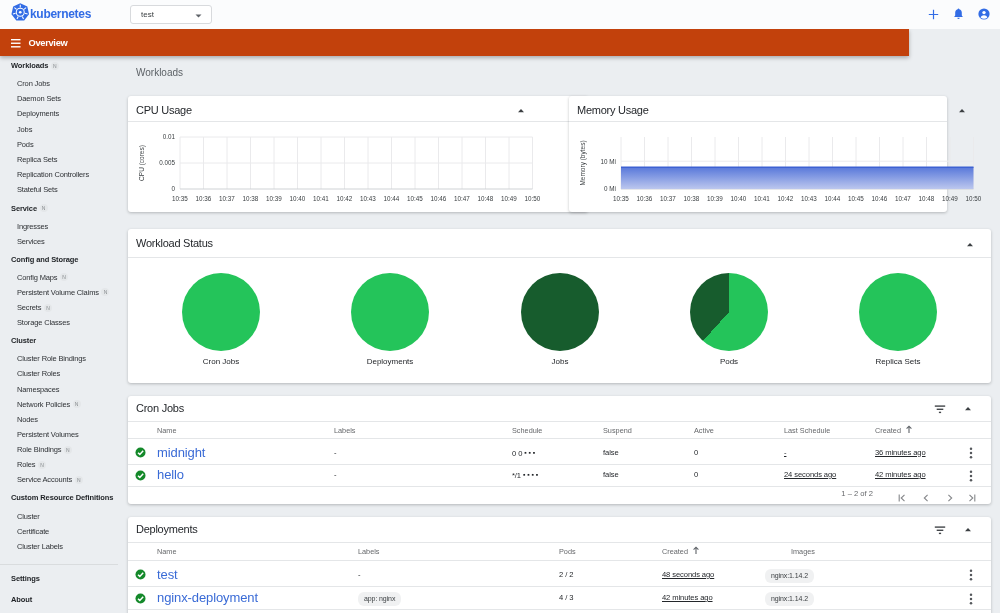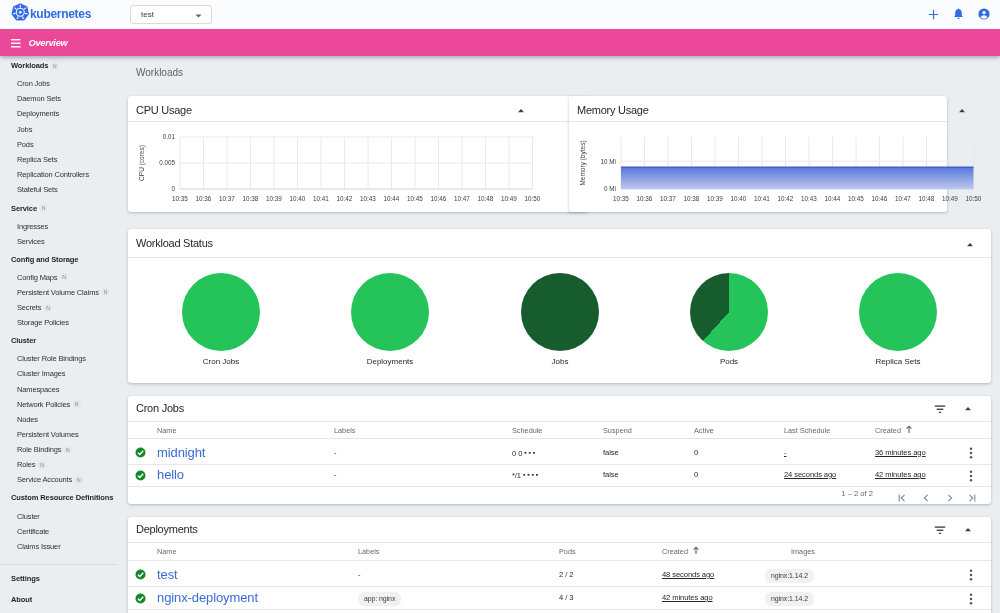--- a/index.html
+++ b/index.html
@@ -1,20 +1,20 @@
 <!DOCTYPE html>
 <html><head><meta charset="utf-8"><title>Kubernetes Dashboard</title>
 <style>
 * { margin:0; padding:0; box-sizing:border-box; }
 html,body { width:1000px; height:613px; overflow:hidden; }
 body { font-family:"Liberation Sans", sans-serif; background:#ebeef1; }
 #page { position:relative; width:1000px; height:613px; overflow:hidden; }
 #topbar { position:absolute; left:0; top:0; width:1000px; height:28.5px; background:#fbfcfd; z-index:5; }
-#bluebar { position:absolute; left:0; top:28.5px; width:1000px; height:27px; background:#ec4899;
-  box-shadow:0 2px 4px rgba(0,0,0,0.28); z-index:4;font-style:italic; }
+#bluebar { position:absolute; left:0; top:28.5px; width:909px; height:27px; background:#c2410c;
+  box-shadow:0 2px 4px rgba(0,0,0,0.28); z-index:4; }
 #canvas { position:absolute; left:0; top:55.5px; width:1000px; height:557.5px; background:#ebeef1; }
 .card { position:absolute; background:#ffffff; border-radius:3px; box-shadow:0 1px 3px rgba(40,44,48,0.28); }
 .ctitle { position:absolute; left:8px; font-size:11px; letter-spacing:-0.25px; color:#24272b; }
 .snavh { position:absolute; font-size:7.5px; font-weight:bold; letter-spacing:-0.1px; color:#1d2024; height:10px; line-height:10px; white-space:nowrap; }
 .snavi { position:absolute; font-size:7.5px; letter-spacing:-0.15px; color:#2e3135; height:10px; line-height:10px; white-space:nowrap; }
 .nbadge { display:inline-block; width:8px; height:8px; border-radius:50%; background:#e4e7e9; color:#85898d;
   font-size:5px; font-weight:normal; text-align:center; line-height:8px; margin-left:2.5px; vertical-align:0.5px; }
 .axt { font-size:6.3px; fill:#3c4043; font-family:"Liberation Sans",sans-serif; }
 .axtt { font-size:6.5px; fill:#3c4043; font-family:"Liberation Sans",sans-serif; }
 .chartsvg { position:absolute; left:0; top:26px; }
@@ -86,35 +86,35 @@
 <div class="snavi" style="top:154.8px;left:17px">Replica Sets</div>
 <div class="snavi" style="top:170px;left:17px">Replication Controllers</div>
 <div class="snavi" style="top:185.2px;left:17px">Stateful Sets</div>
 <div class="snavh" style="top:203.5px;left:11px">Service<span class="nbadge">N</span></div>
 <div class="snavi" style="top:221.5px;left:17px">Ingresses</div>
 <div class="snavi" style="top:236.6px;left:17px">Services</div>
 <div class="snavh" style="top:254.7px;left:11px">Config and Storage</div>
 <div class="snavi" style="top:272.7px;left:17px">Config Maps<span class="nbadge">N</span></div>
 <div class="snavi" style="top:287.8px;left:17px">Persistent Volume Claims<span class="nbadge">N</span></div>
 <div class="snavi" style="top:303px;left:17px">Secrets<span class="nbadge">N</span></div>
-<div class="snavi" style="top:318.1px;left:17px">Storage Policies</div>
+<div class="snavi" style="top:318.1px;left:17px">Storage Classes</div>
 <div class="snavh" style="top:336.2px;left:11px">Cluster</div>
 <div class="snavi" style="top:354.2px;left:17px">Cluster Role Bindings</div>
-<div class="snavi" style="top:369.3px;left:17px">Cluster Images</div>
+<div class="snavi" style="top:369.3px;left:17px">Cluster Roles</div>
 <div class="snavi" style="top:384.5px;left:17px">Namespaces</div>
 <div class="snavi" style="top:399.6px;left:17px">Network Policies<span class="nbadge">N</span></div>
 <div class="snavi" style="top:414.8px;left:17px">Nodes</div>
 <div class="snavi" style="top:429.9px;left:17px">Persistent Volumes</div>
 <div class="snavi" style="top:445px;left:17px">Role Bindings<span class="nbadge">N</span></div>
 <div class="snavi" style="top:460.2px;left:17px">Roles<span class="nbadge">N</span></div>
 <div class="snavi" style="top:475.3px;left:17px">Service Accounts<span class="nbadge">N</span></div>
 <div class="snavh" style="top:493.4px;left:11px">Custom Resource Definitions</div>
 <div class="snavi" style="top:511.5px;left:17px">Cluster</div>
 <div class="snavi" style="top:526.6px;left:17px">Certificate</div>
-<div class="snavi" style="top:542px;left:17px">Claims Issuer</div>
+<div class="snavi" style="top:542px;left:17px">Cluster Labels</div>
 <div class="snavh" style="top:573.5px;left:11px">Settings</div>
 <div class="snavh" style="top:594.5px;left:11px">About</div>
 <div style="position:absolute;top:564px;left:0;width:118px;height:1px;background:#d9dcde"></div>
     </div>
   </div>
 
   <div style="position:absolute;left:8px;top:11.5px;font-size:10px;color:#5d6267;left:136px">Workloads</div>
 
   <div class="card" style="left:128px;top:40.5px;width:460px;height:115.5px">
     <div class="ctitle" style="top:8px">CPU Usage</div>

